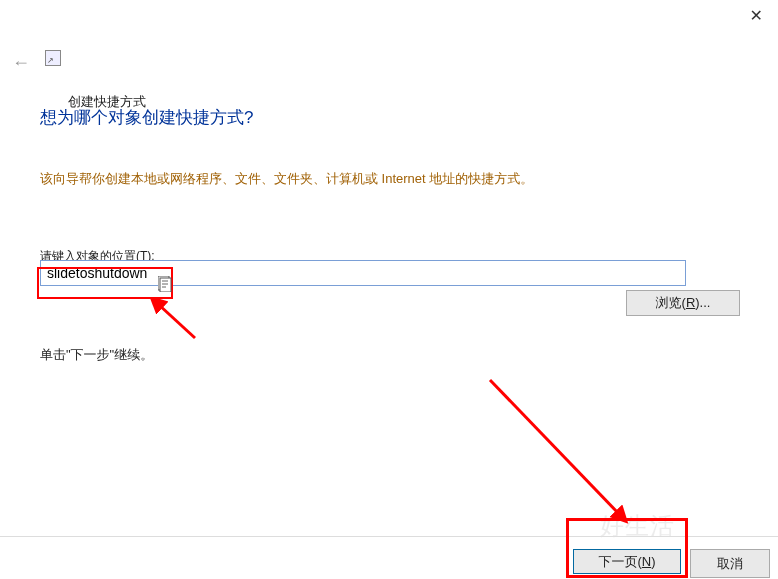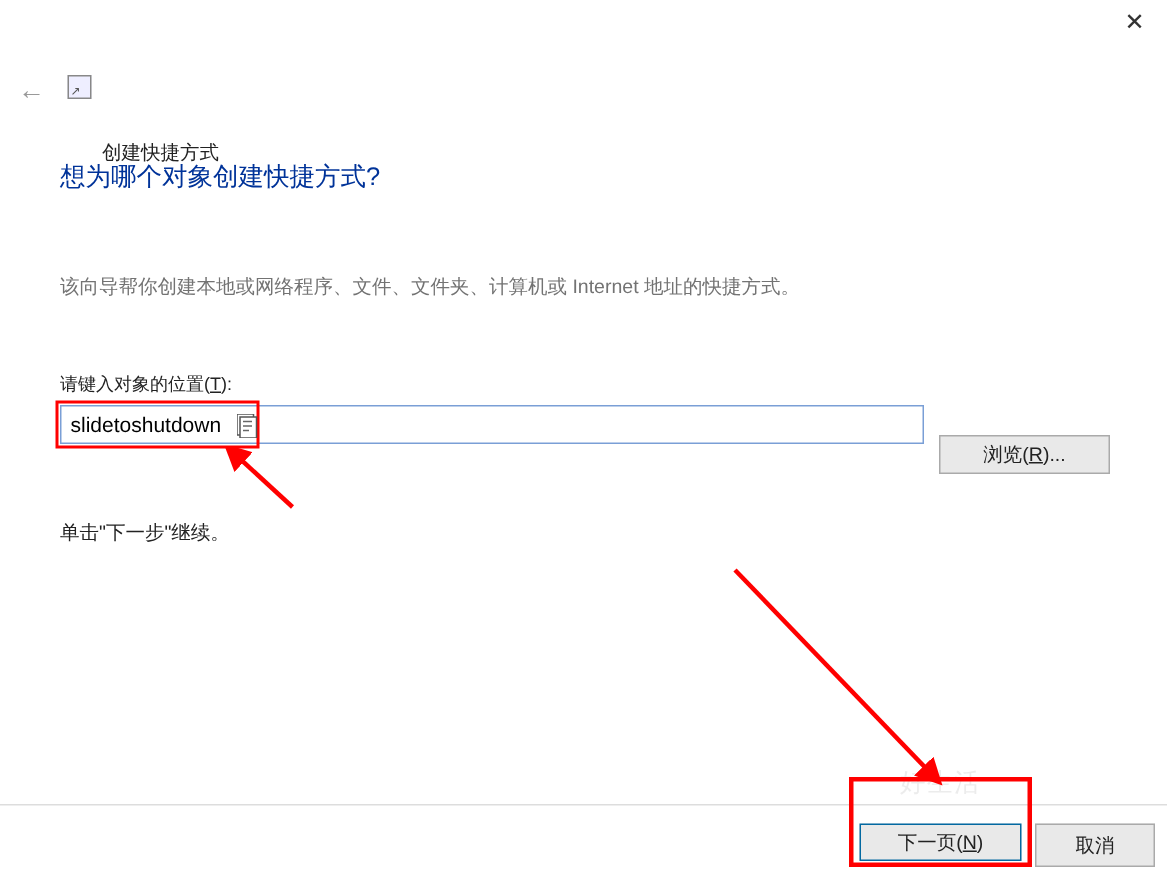--- a/index.html
+++ b/index.html
@@ -62,39 +62,38 @@
       left: 40px;
       font-size: 17px;
       color: #003399;
       font-weight: normal;
     }
     .description {
       position: absolute;
       top: 170px;
       left: 40px;
       font-size: 13px;
-      color: #737373;
-      margin-top: 12px;
+      color: #a16207;
     }
     .input-label {
       position: absolute;
       top: 248px;
       left: 40px;
       font-size: 12px;
       color: #222;
       text-align: right;
     }
     .input-label .underline {
       text-decoration: underline;
     }
     .location-input {
       position: absolute;
-      top: 270px;
-      left: 40px;
-      width: 576px;
+      top: 260px;
+      left: 40px;
+      width: 646px;
       height: 26px;
       border: 1px solid #7a9fd6;
       padding: 2px 6px;
       font-size: 14px;
       font-family: "Segoe UI", sans-serif;
       color: #000;
       outline: none;
     }
     .input-highlight {
       position: absolute;
@@ -197,21 +196,21 @@
       position: absolute;
       top: 370px;
       left: 480px;
       pointer-events: none;
       z-index: 9;
     }
     .watermark {
       position: absolute;
       top: 510px;
       left: 600px;
-      font-size: 17px;
+      font-size: 24px;
       color: rgba(200,200,200,0.35);
       letter-spacing: 1px;
       pointer-events: none;
     }
   </style>
 </head>
 <body>
 
 <div class="close-btn">✕</div>
 

